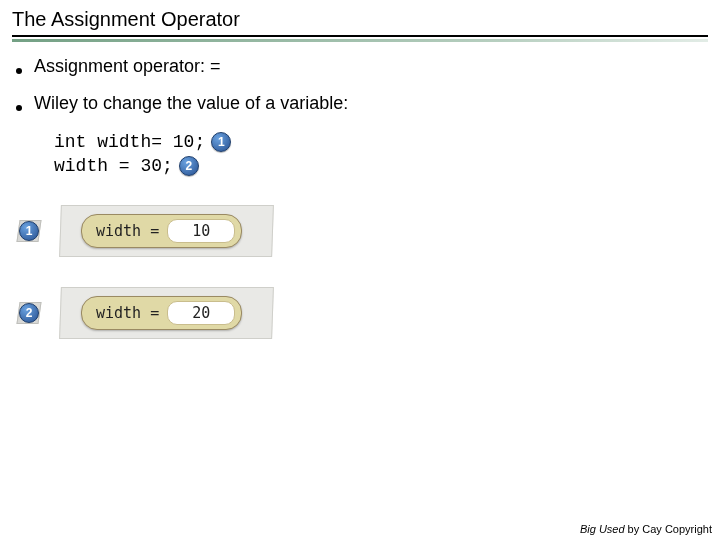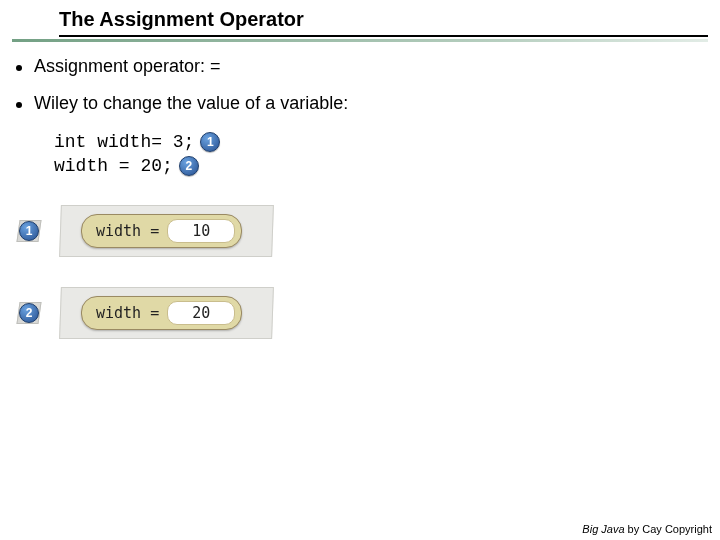--- a/index.html
+++ b/index.html
@@ -11,36 +11,35 @@
     background: #fff;
     color: #000;
     position: relative;
     box-sizing: border-box;
   }
   .slide {
     padding: 8px 12px 0 12px;
   }
   .title {
     font-size: 20px;
-    font-weight: bold;
+    font-weight: normal;
     padding-bottom: 4px;
     border-bottom: 2px solid #000;
     margin-bottom: 2px;
-    margin-left: 47px;
   }
   .title-underline2 {
     height: 3px;
     background: linear-gradient(to right, #73a084 0%, #b7cfc0 70%, #e2ece6 100%);
     margin-bottom: 14px;
   }
   .bullet {
     font-size: 18px;
     margin: 8px 0 16px 0;
     display: flex;
-    align-items: flex-start;
+    align-items: center;
   }
   .bullet .dot {
     width: 6px;
     height: 6px;
     border-radius: 50%;
     background: #000;
     margin: 9px 12px 0 4px;
     flex: none;
   }
   .code-block {
@@ -161,25 +160,25 @@
     <span>Assignment operator: =</span>
   </div>
 
   <div class="bullet">
     <span class="dot"></span>
     <span>Wiley to change the value of a variable:</span>
   </div>
 
   <div class="code-block">
     <div class="code-line">
-      <span>int width= 3;</span>
+      <span>int width= 10;</span>
       <span class="marker">1</span>
     </div>
     <div class="code-line">
-      <span>width = 20;</span>
+      <span>width = 30;</span>
       <span class="marker">2</span>
     </div>
   </div>
 
   <div class="diagram-area">
 
     <div class="diagram-row">
       <div class="diag-marker-badge">
         <div class="bg"></div>
         <div class="circ">1</div>
@@ -204,15 +203,15 @@
         </span>
       </div>
     </div>
 
   </div>
 
 </div>
 
 <div class="footer">
   <div>
-    <span class="booktitle">Big Java</span><span> by Cay Copyright</span>
+    <span class="booktitle">Big Used</span><span> by Cay Copyright</span>
   </div>
 </div>
 
 </body></html>

